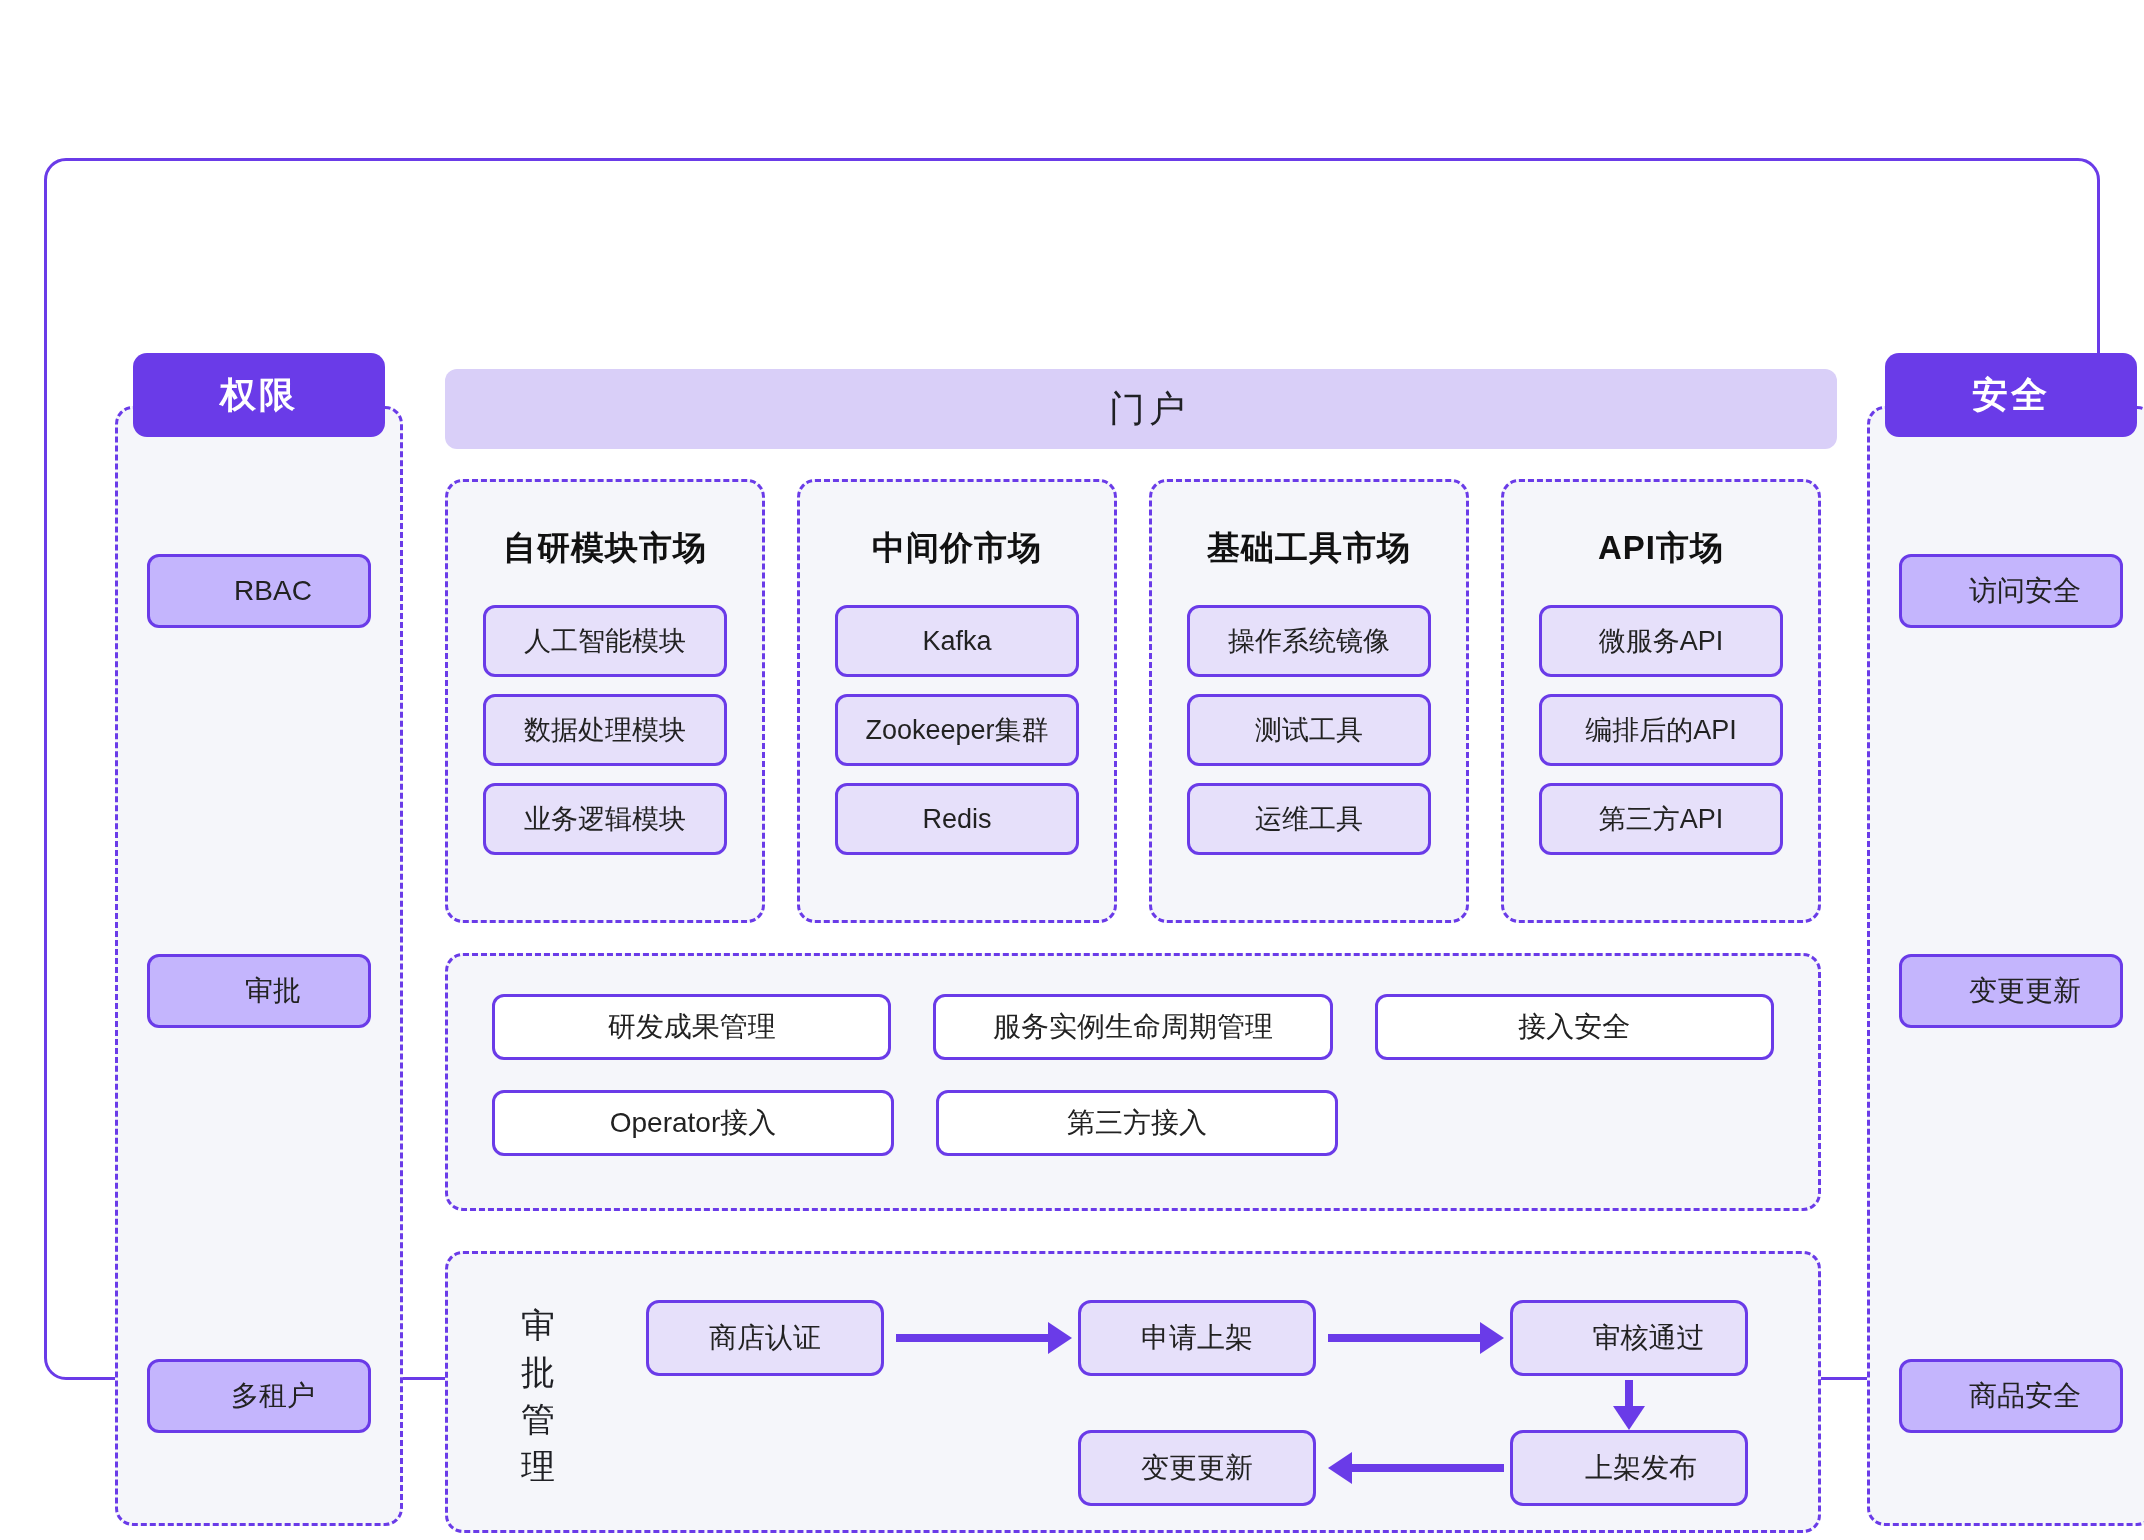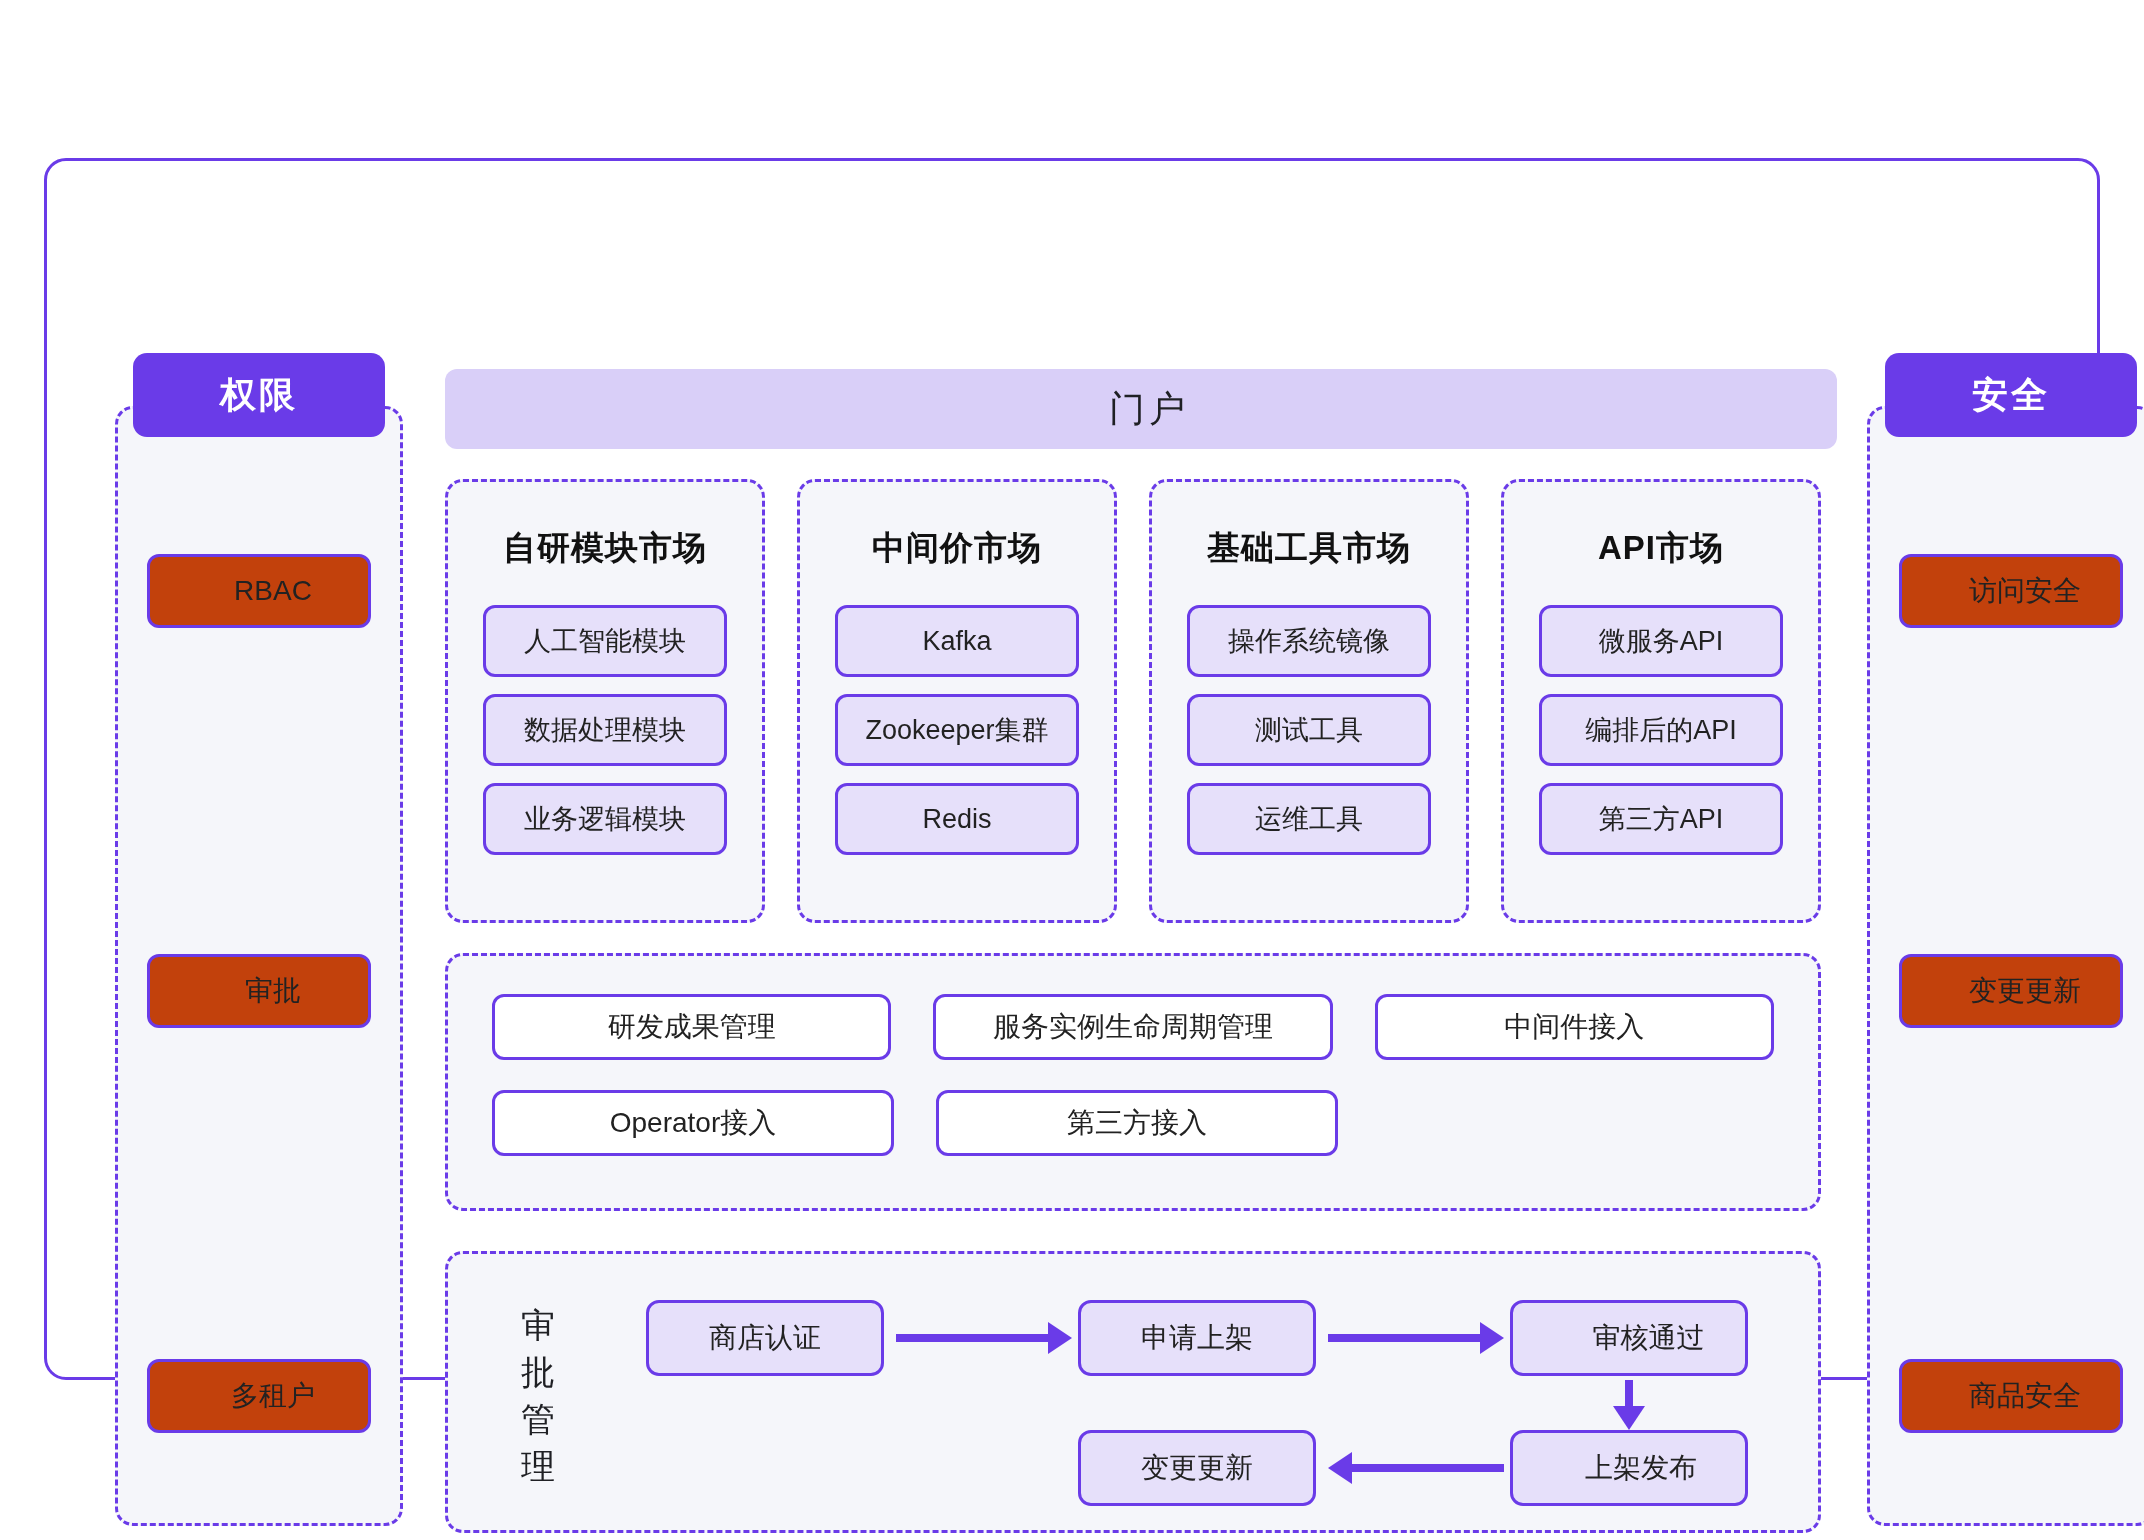--- a/index.html
+++ b/index.html
@@ -65,21 +65,21 @@
     letter-spacing: 3px;
     z-index: 5;
   }
 
   .side-item {
     position: absolute;
     left: 50%;
     transform: translateX(-50%);
     width: 224px;
     height: 74px;
-    background: #c2410c;
+    background: #c4b5fd;
     border: 3px solid #6A3BE8;
     border-radius: 12px;
     display: flex;
     align-items: center;
     justify-content: center;
     font-size: 28px;
     color: #222;
     box-sizing: border-box;
     padding-left: 28px;
   }
@@ -319,21 +319,21 @@
       <div class="chip">编排后的API</div>
       <div class="chip">第三方API</div>
     </div>
 
   </div>
 
   <div class="dashed cap-panel">
     <div class="cap-row">
       <div class="cap-pill w1">研发成果管理</div>
       <div class="cap-pill w2">服务实例生命周期管理</div>
-      <div class="cap-pill w3">中间件接入</div>
+      <div class="cap-pill w3">接入安全</div>
     </div>
     <div class="cap-row">
       <div class="cap-pill w1">Operator接入</div>
       <div class="cap-pill w2">第三方接入</div>
     </div>
   </div>
 
   <div class="dashed flow-panel">
 
     <div class="flow-label">

